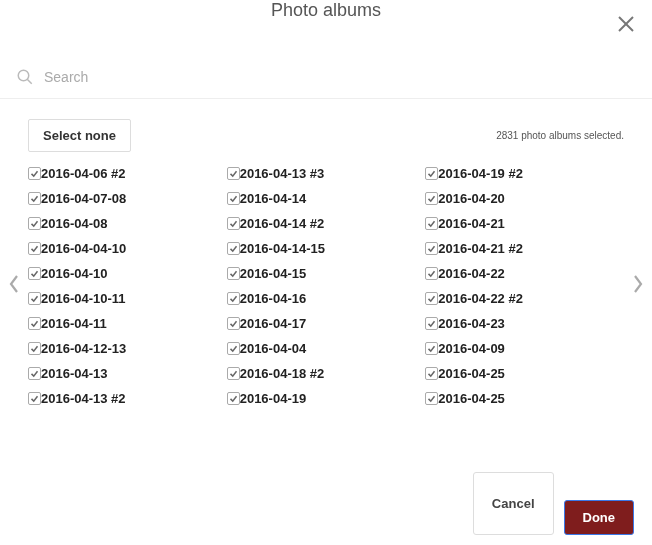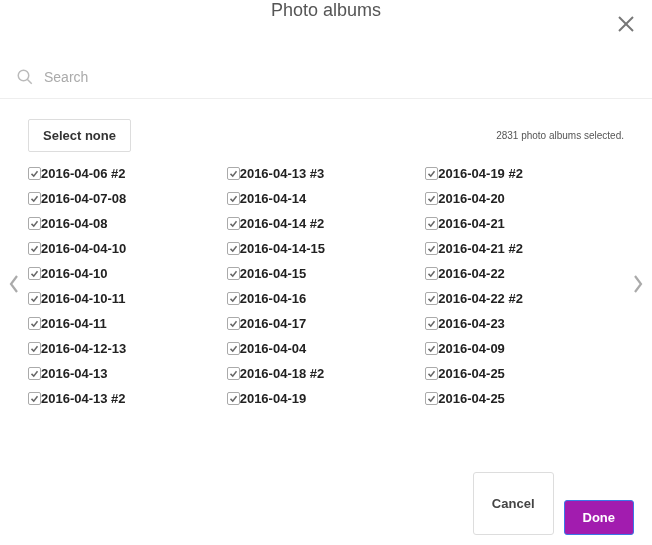--- a/index.html
+++ b/index.html
@@ -146,21 +146,21 @@
       padding: 9px 18px;
       border-radius: 3px;
       cursor: pointer;
     }
     .btn-cancel {
       background: #fff;
       color: #444;
       border: 1px solid #ddd;
     }
     .btn-done {
-      background: #a21caf;
+      background: #7f1d1d;
       color: #fff;
       border: 1px solid #3b78e7;
       margin-top: 28px;
     }
   </style>
 </head>
 <body>
 
 <div class="header">
   <span class="title">Photo albums</span>

